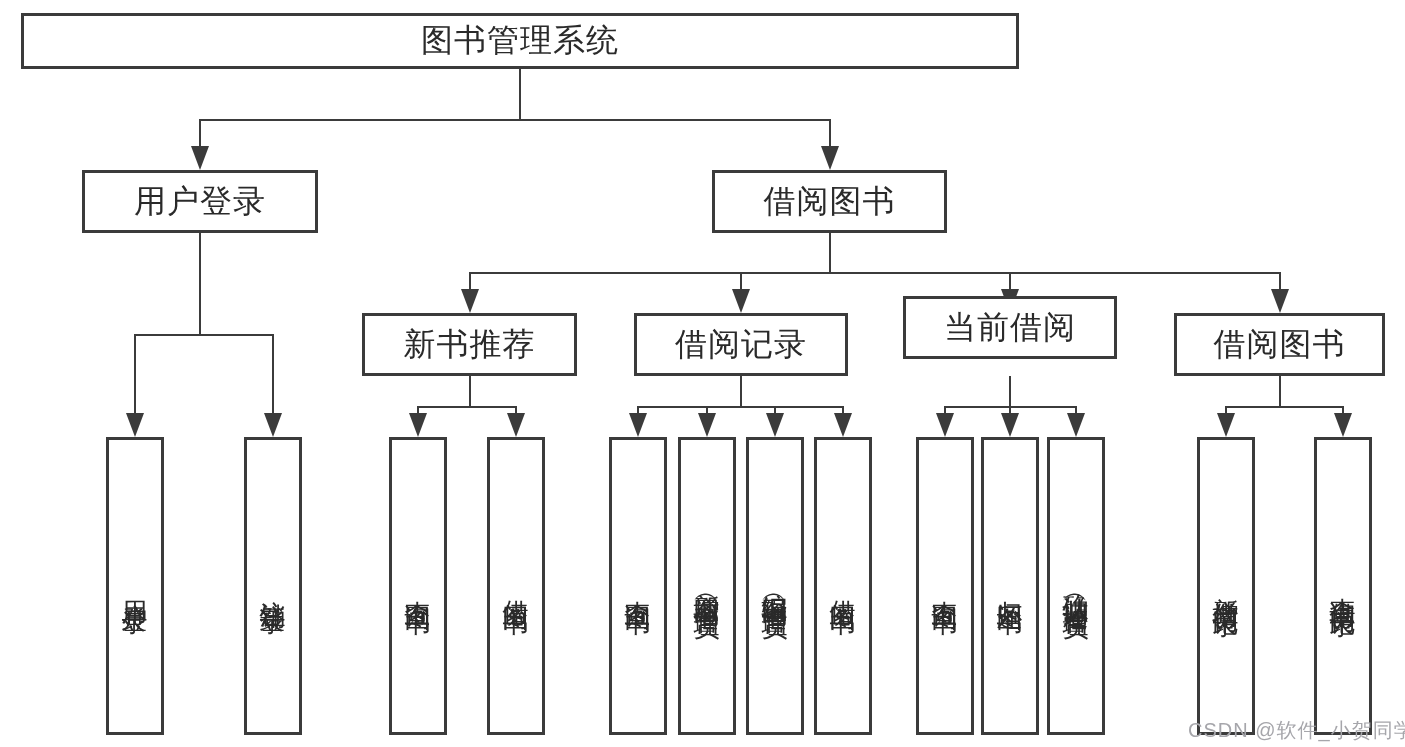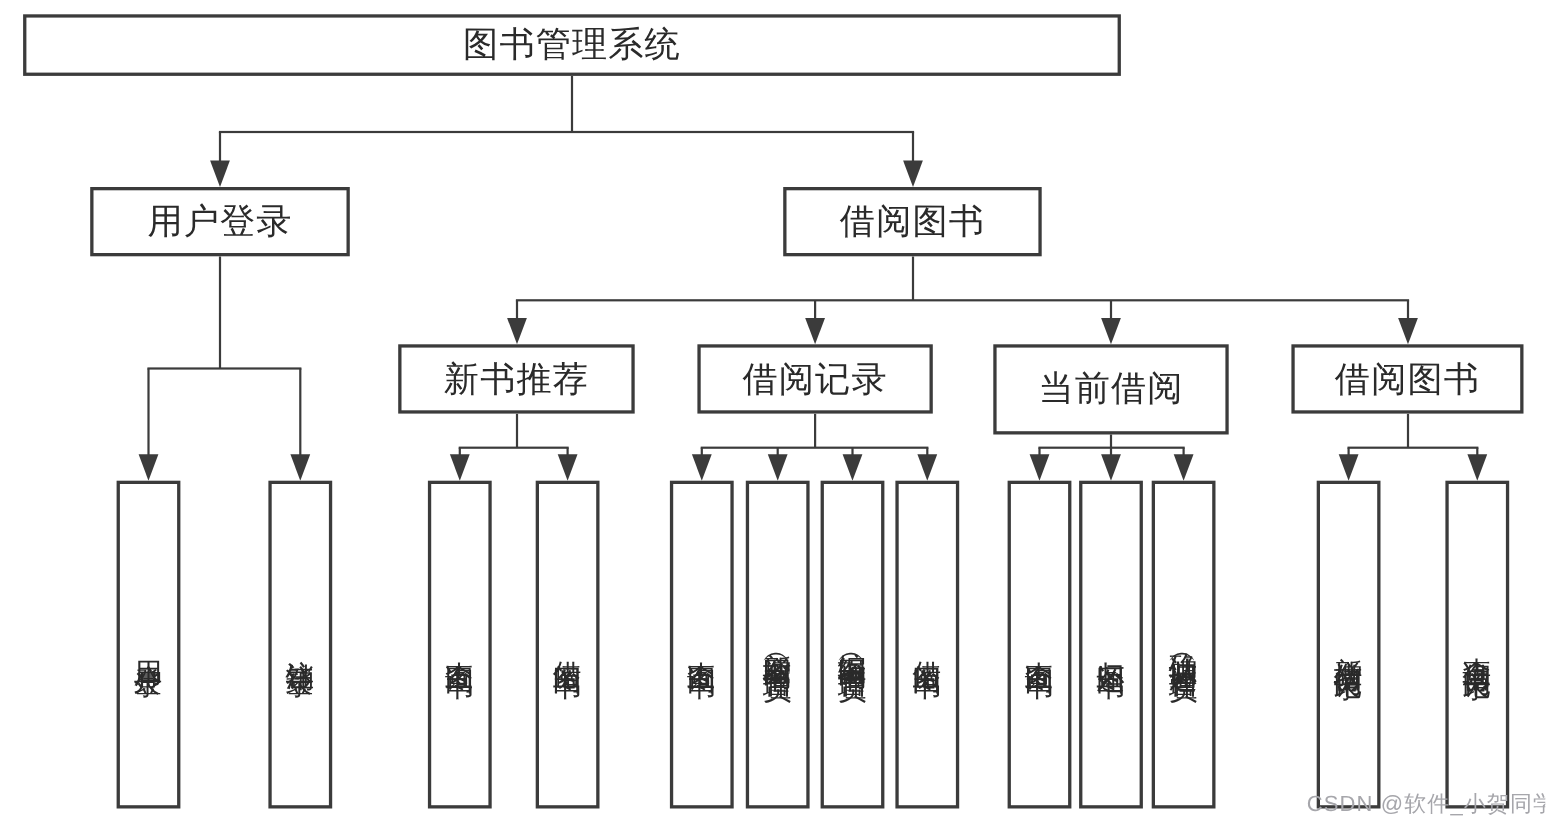--- a/index.html
+++ b/index.html
@@ -100,21 +100,21 @@
       </div>
       <div class="node h" style="left: 712px; top: 170px; width: 235px; height: 63px;">
         <span>借阅图书</span>
       </div>
       <div class="node h" style="left: 362px; top: 313px; width: 215px; height: 63px;">
         <span>新书推荐</span>
       </div>
       <div class="node h" style="left: 634px; top: 313px; width: 214px; height: 63px;">
         <span>借阅记录</span>
       </div>
-      <div class="node h" style="left: 903px; top: 313px; width: 214px; height: 82px;">
+      <div class="node h" style="left: 903px; top: 296px; width: 214px; height: 63px;">
         <span>当前借阅</span>
       </div>
       <div class="node h" style="left: 1174px; top: 313px; width: 211px; height: 63px;">
         <span>借阅图书</span>
       </div>
       <div class="node v" style="left: 106px; top: 437px; width: 58px; height: 298px;">
         <span class="vtext">用户登录</span>
       </div>
       <div class="node v" style="left: 244px; top: 437px; width: 58px; height: 298px;">
         <span class="vtext">注销登录</span>

